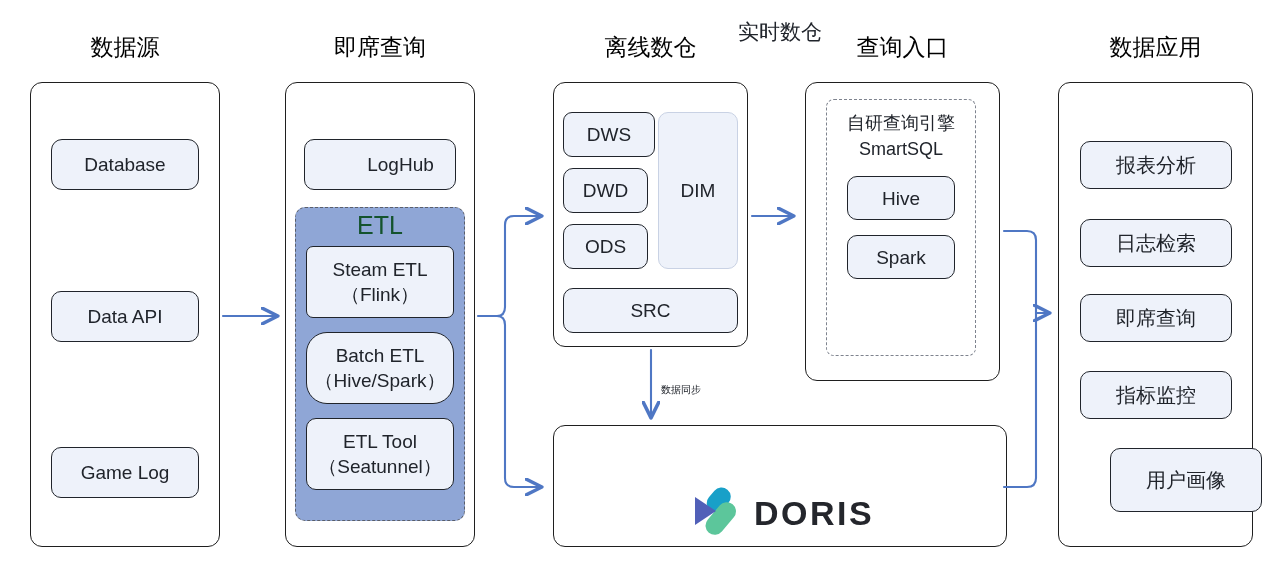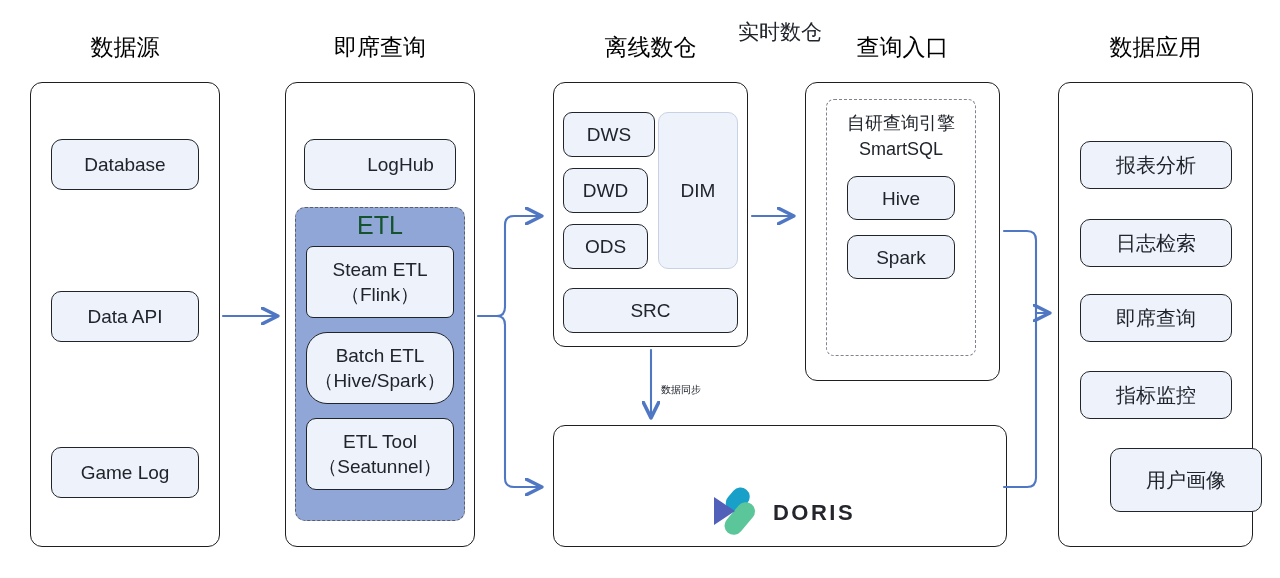--- a/index.html
+++ b/index.html
@@ -122,21 +122,21 @@
     left: 0;
     width: 100%;
     top: 58px;
     height: 60px;
     display: flex;
     align-items: center;
     justify-content: center;
     gap: 16px;
   }
   .doris-word {
-    font-size: 22px;
+    font-size: 34px;
     letter-spacing: 2.5px;
     font-weight: 700;
     color: #24262c;
     line-height: 36px;
   }
 
   
   .conn {
     position: absolute;
     left: 0;

